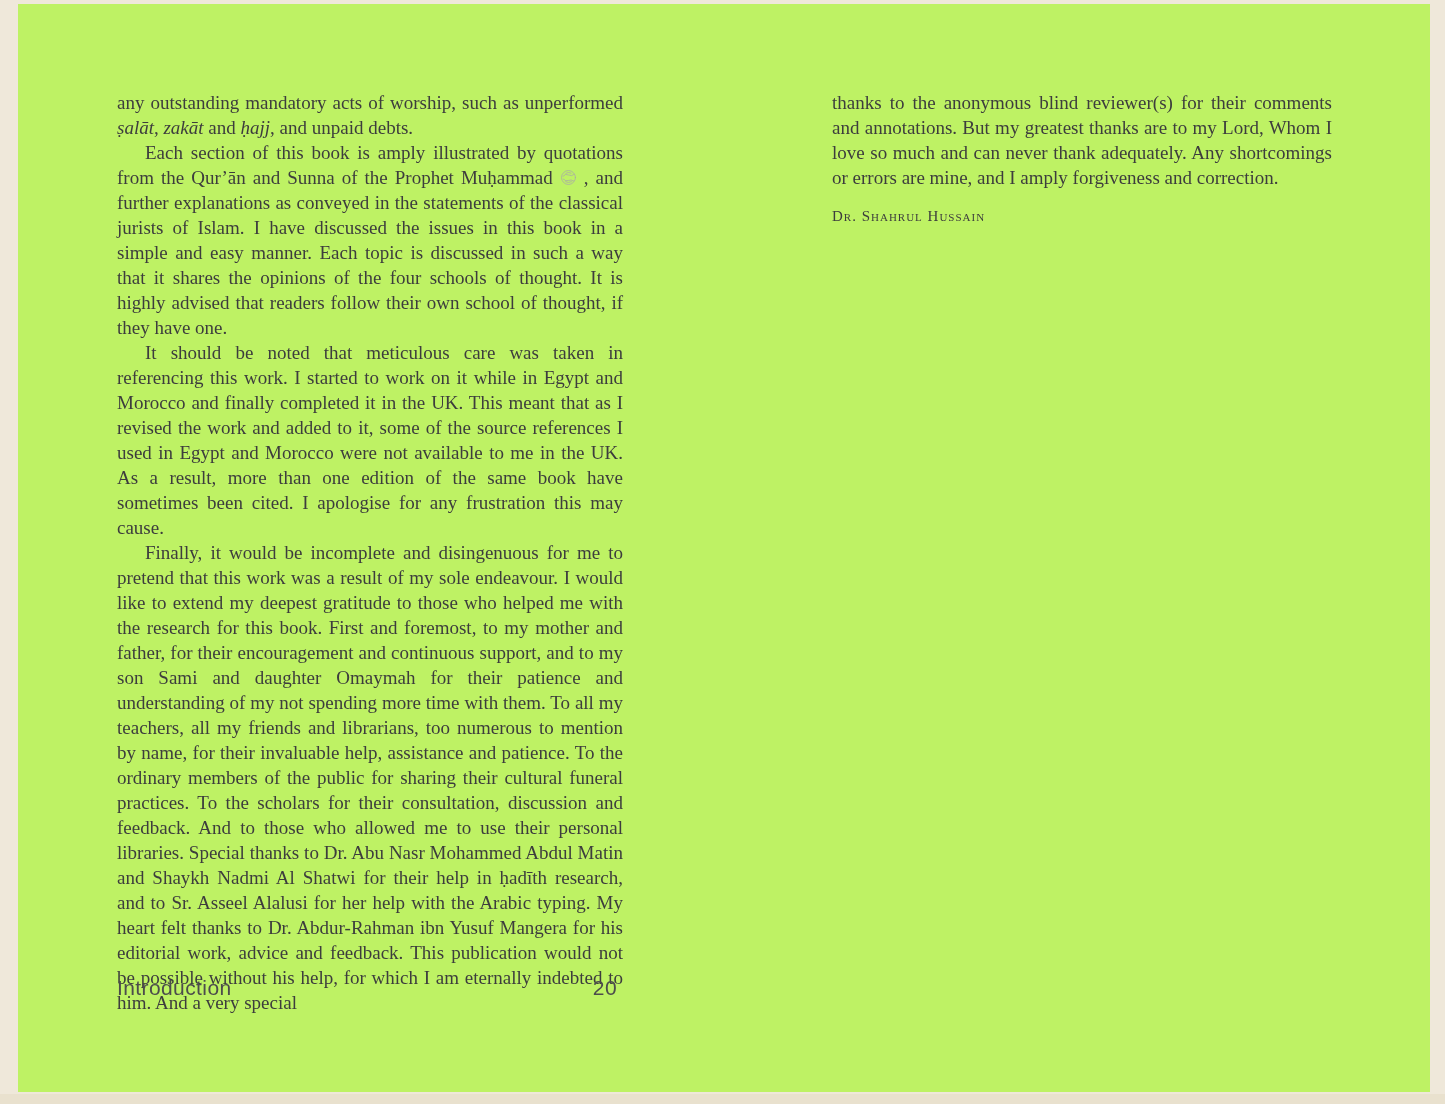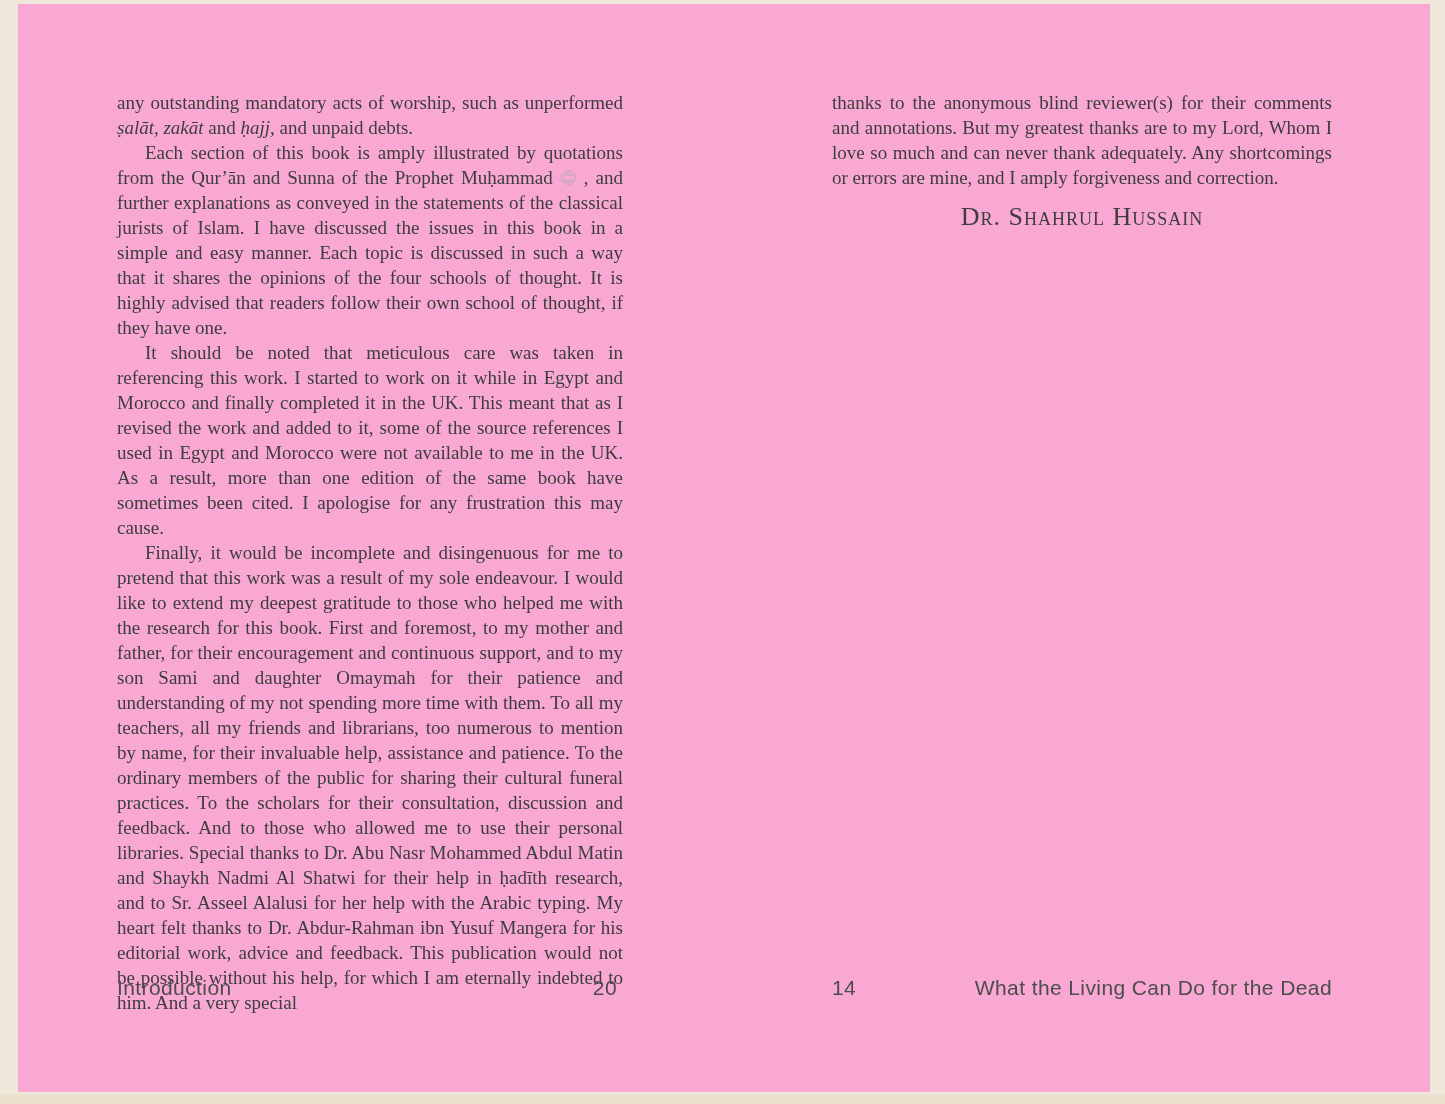--- a/index.html
+++ b/index.html
@@ -7,21 +7,21 @@
     width: 1445px; height: 1104px;
     position: relative;
     background: #efe8da;
     overflow: hidden;
     font-family: "Liberation Serif", "DejaVu Serif", serif;
   }
   .page-spread {
     position: absolute;
     left: 18px; top: 4px;
     width: 1412px; height: 1088px;
-    background: #f9a8d4;
+    background: #bef264;
   }
   .bottom-edge {
     position: absolute;
     left: 0; top: 1094px;
     width: 1445px; height: 10px;
     background: #e9e1ce;
   }
   .text-col {
     position: absolute;
     top: 86px;
@@ -30,26 +30,26 @@
     line-height: 25px;
     text-align: justify;
   }
   .left-col  { left: 99px;  width: 506px; }  
   .right-col { left: 814px; width: 500px; }
   .para { margin: 0; }
   .para.indent { text-indent: 28px; }
   .it { font-style: italic; }
   .inline-icon svg { vertical-align: -2px; }
   .signature {
-    text-align: center;
+    text-align: left;
     margin-top: 14px;
     font-variant: small-caps;
     font-variant-caps: small-caps;
     letter-spacing: 1px;
-    font-size: 26px;
+    font-size: 15px;
     color: #3d3d3d;
   }
   .footer {
     position: absolute;
     top: 972px;
     display: flex;
     justify-content: space-between;
     align-items: baseline;
     font-family: "Liberation Sans", "DejaVu Sans", sans-serif;
     font-size: 21px;
@@ -84,20 +84,16 @@
   <div class="footer footer-left">
     <span>Introduction</span>
     <span>20</span>
   </div>
 
   <div class="text-col right-col">
     <p class="para"><span>thanks to the anonymous blind reviewer(s) for their comments and annotations. But my greatest thanks are to my Lord, Whom I love so much and can never thank adequately. Any shortcomings or errors are mine, and I amply forgiveness and correction.</span></p>
     <div class="signature">Dr. Shahrul Hussain</div>
   </div>
 
-  <div class="footer footer-right">
-    <span>14</span>
-    <span>What the Living Can Do for the Dead</span>
-  </div>
 
 </div>
 
 <div class="bottom-edge"></div>
 
 </body></html>

